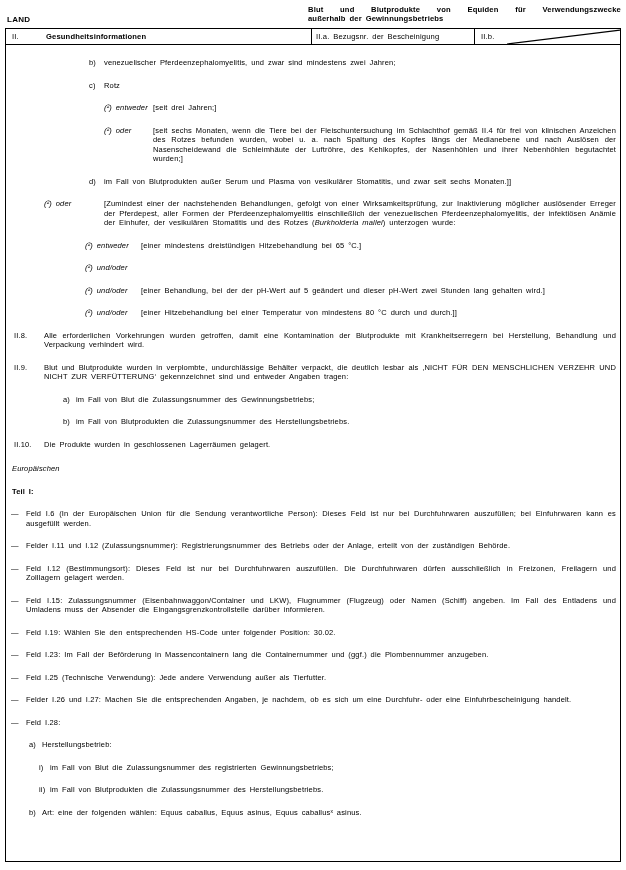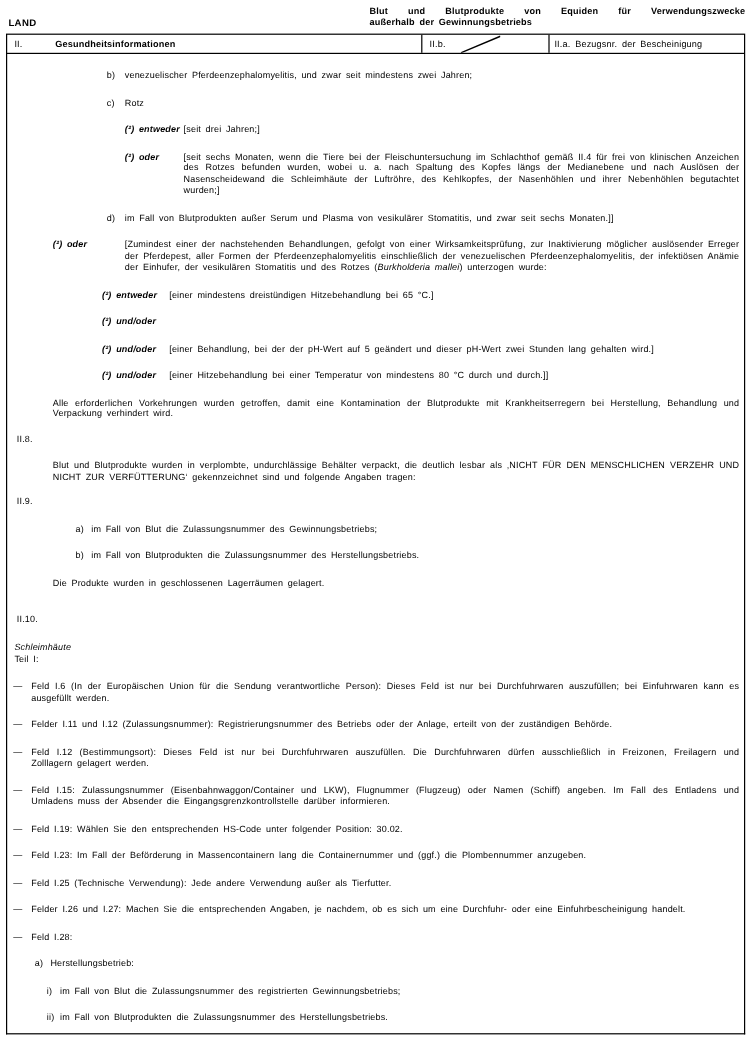--- a/index.html
+++ b/index.html
@@ -6,42 +6,42 @@
   html,body { background:#ffffff; }
   .page {
     width:626px; height:870px; position:relative; background:#fff;
     font-family:"Liberation Sans", sans-serif; font-size:7.5px; line-height:9.5px;
     color:#000; letter-spacing:0.15px; word-spacing:1.6px;
   }
   .top-header { display:flex; justify-content:space-between; align-items:flex-end; padding:3px 5px 0 7px; min-height:24px; }
   .land { font-weight:bold; font-size:8px; letter-spacing:0.3px; }
   .doc-title { width:313px; font-weight:bold; font-size:7.6px; line-height:9.6px; }
   .doc-title .t1 { text-align:justify; text-align-last:justify; }
-  .form-table { margin:4px 5px 0 5px; display:flex; border:1.3px solid #000; height:17px; font-size:7.6px;gap:40px; }
+  .form-table { margin:4px 5px 0 5px; display:flex; border:1.3px solid #000; height:17px; font-size:7.6px; }
   .cell { display:flex; align-items:center; padding:0 4px; }
   .c1 { width:305px; }
   .c1 .sec-no { width:36px; flex:none; padding-left:2px; }
   .c1 .sec-title { font-weight:bold; }
   .c2 { width:163px; border-left:1.3px solid #000; }
   .c3 { flex:1; border-left:1.3px solid #000; position:relative; padding-left:6px; }
   .c3 svg { position:absolute; left:32px; top:0; width:calc(100% - 32px); height:100%; }
   .content-box { margin:0 5px; border:1.3px solid #000; border-top:none; height:817px; padding:0 4px 0 2px; overflow:hidden; }
   .r { display:flex; margin-top:13px; align-items:flex-start; }
   .tx { flex:1; text-align:justify; }
   .mk { flex:none; }
-  .lab { font-style:italic; flex:none;font-weight:bold; }
-  .secrow .num { flex:0 0 36px; padding-left:6px;margin-top:30px; }
+  .lab { font-style:italic; flex:none; }
+  .secrow .num { flex:0 0 36px; padding-left:6px; }
   .lvlB { margin-left:81px; } .lvlB .mk { width:15px; }
   .csub { margin-left:96px; } .csub .lab { width:49px; }
   .odertop { margin-left:36px; } .odertop .lab { width:60px; }
   .treat { margin-left:77px; } .treat .lab { width:56px; }
   .ab9 { margin-left:55px; } .ab9 .mk { width:13px; }
   .note { margin-left:3px; } .note .dash { flex:0 0 15px; }
   .erl { font-style:italic; margin-top:15px; margin-left:4px; }
-  .teil { font-weight:normal; margin-left:4px; }
+  .teil { font-weight:bold; margin-top:13px; margin-left:4px; }
   .sub28a { margin-left:21px; } .sub28a .mk { width:13px; }
   .sub28i { margin-left:31px; } .sub28i .mk { width:11px; }
   i { font-style:italic; }
 </style>
 </head>
 <body>
 
 <div class="page">
 
   <div class="top-header">
@@ -50,36 +50,36 @@
       <div class="t1">Blut und Blutprodukte von Equiden für Verwendungszwecke</div>
       <div class="t2">außerhalb der Gewinnungsbetriebs</div>
     </div>
   </div>
 
   <div class="form-table">
     <div class="cell c1">
       <span class="sec-no">II.</span>
       <span class="sec-title">Gesundheitsinformationen</span>
     </div>
+    <div class="cell c2">
+      <span>II.a. Bezugsnr. der Bescheinigung</span>
+    </div>
     <div class="cell c3">
       <span>II.b.</span>
       <svg viewBox="0 0 100 100" preserveAspectRatio="none">
         <line x1="0" y1="100" x2="100" y2="8" stroke="#000" stroke-width="1.2" vector-effect="non-scaling-stroke"></line>
       </svg>
     </div>
-    <div class="cell c2">
-      <span>II.a. Bezugsnr. der Bescheinigung</span>
-    </div>
   </div>
 
   <div class="content-box">
 
     <div class="r lvlB">
       <span class="mk">b)</span>
-      <div class="tx">venezuelischer Pferdeenzephalomyelitis, und zwar seit mindestens zwei Jahren;</div>
+      <div class="tx">venezuelischer Pferdeenzephalomyelitis, und zwar sind mindestens zwei Jahren;</div>
     </div>
 
     <div class="r lvlB">
       <span class="mk">c)</span>
       <div class="tx">Rotz</div>
     </div>
 
     <div class="r csub">
       <span class="lab">(²) entweder</span>
       <div class="tx">[seit drei Jahren;]</div>
@@ -119,39 +119,39 @@
       <div class="tx">[einer Hitzebehandlung bei einer Temperatur von mindestens 80 °C durch und durch.]]</div>
     </div>
 
     <div class="r secrow">
       <span class="num">II.8.</span>
       <div class="tx">Alle erforderlichen Vorkehrungen wurden getroffen, damit eine Kontamination der Blutprodukte mit Krankheitserregern bei Herstellung, Behandlung und Verpackung verhindert wird.</div>
     </div>
 
     <div class="r secrow">
       <span class="num">II.9.</span>
-      <div class="tx">Blut und Blutprodukte wurden in verplombte, undurchlässige Behälter verpackt, die deutlich lesbar als ‚NICHT FÜR DEN MENSCHLICHEN VERZEHR UND NICHT ZUR VERFÜTTERUNG‘ gekennzeichnet sind und folgende Angaben tragen:</div>
+      <div class="tx">Blut und Blutprodukte wurden in verplombte, undurchlässige Behälter verpackt, die deutlich lesbar als ‚NICHT FÜR DEN MENSCHLICHEN VERZEHR UND NICHT ZUR VERFÜTTERUNG‘ gekennzeichnet sind und entweder Angaben tragen:</div>
     </div>
 
     <div class="r ab9">
       <span class="mk">a)</span>
       <div class="tx">im Fall von Blut die Zulassungsnummer des Gewinnungsbetriebs;</div>
     </div>
 
     <div class="r ab9">
       <span class="mk">b)</span>
       <div class="tx">im Fall von Blutprodukten die Zulassungsnummer des Herstellungsbetriebs.</div>
     </div>
 
     <div class="r secrow">
       <span class="num">II.10.</span>
       <div class="tx">Die Produkte wurden in geschlossenen Lagerräumen gelagert.</div>
     </div>
 
-    <div class="erl">Schleimhäute</div>
+    <div class="erl">Europäischen</div>
     <div class="teil">Teil I:</div>
 
     <div class="r note">
       <span class="dash">—</span>
       <div class="tx">Feld I.6 (In der Europäischen Union für die Sendung verantwortliche Person): Dieses Feld ist nur bei Durchfuhrwaren auszufüllen; bei Einfuhr­waren kann es ausgefüllt werden.</div>
     </div>
 
     <div class="r note">
       <span class="dash">—</span>
       <div class="tx">Felder I.11 und I.12 (Zulassungsnummer): Registrierungsnummer des Betriebs oder der Anlage, erteilt von der zuständigen Behörde.</div>

